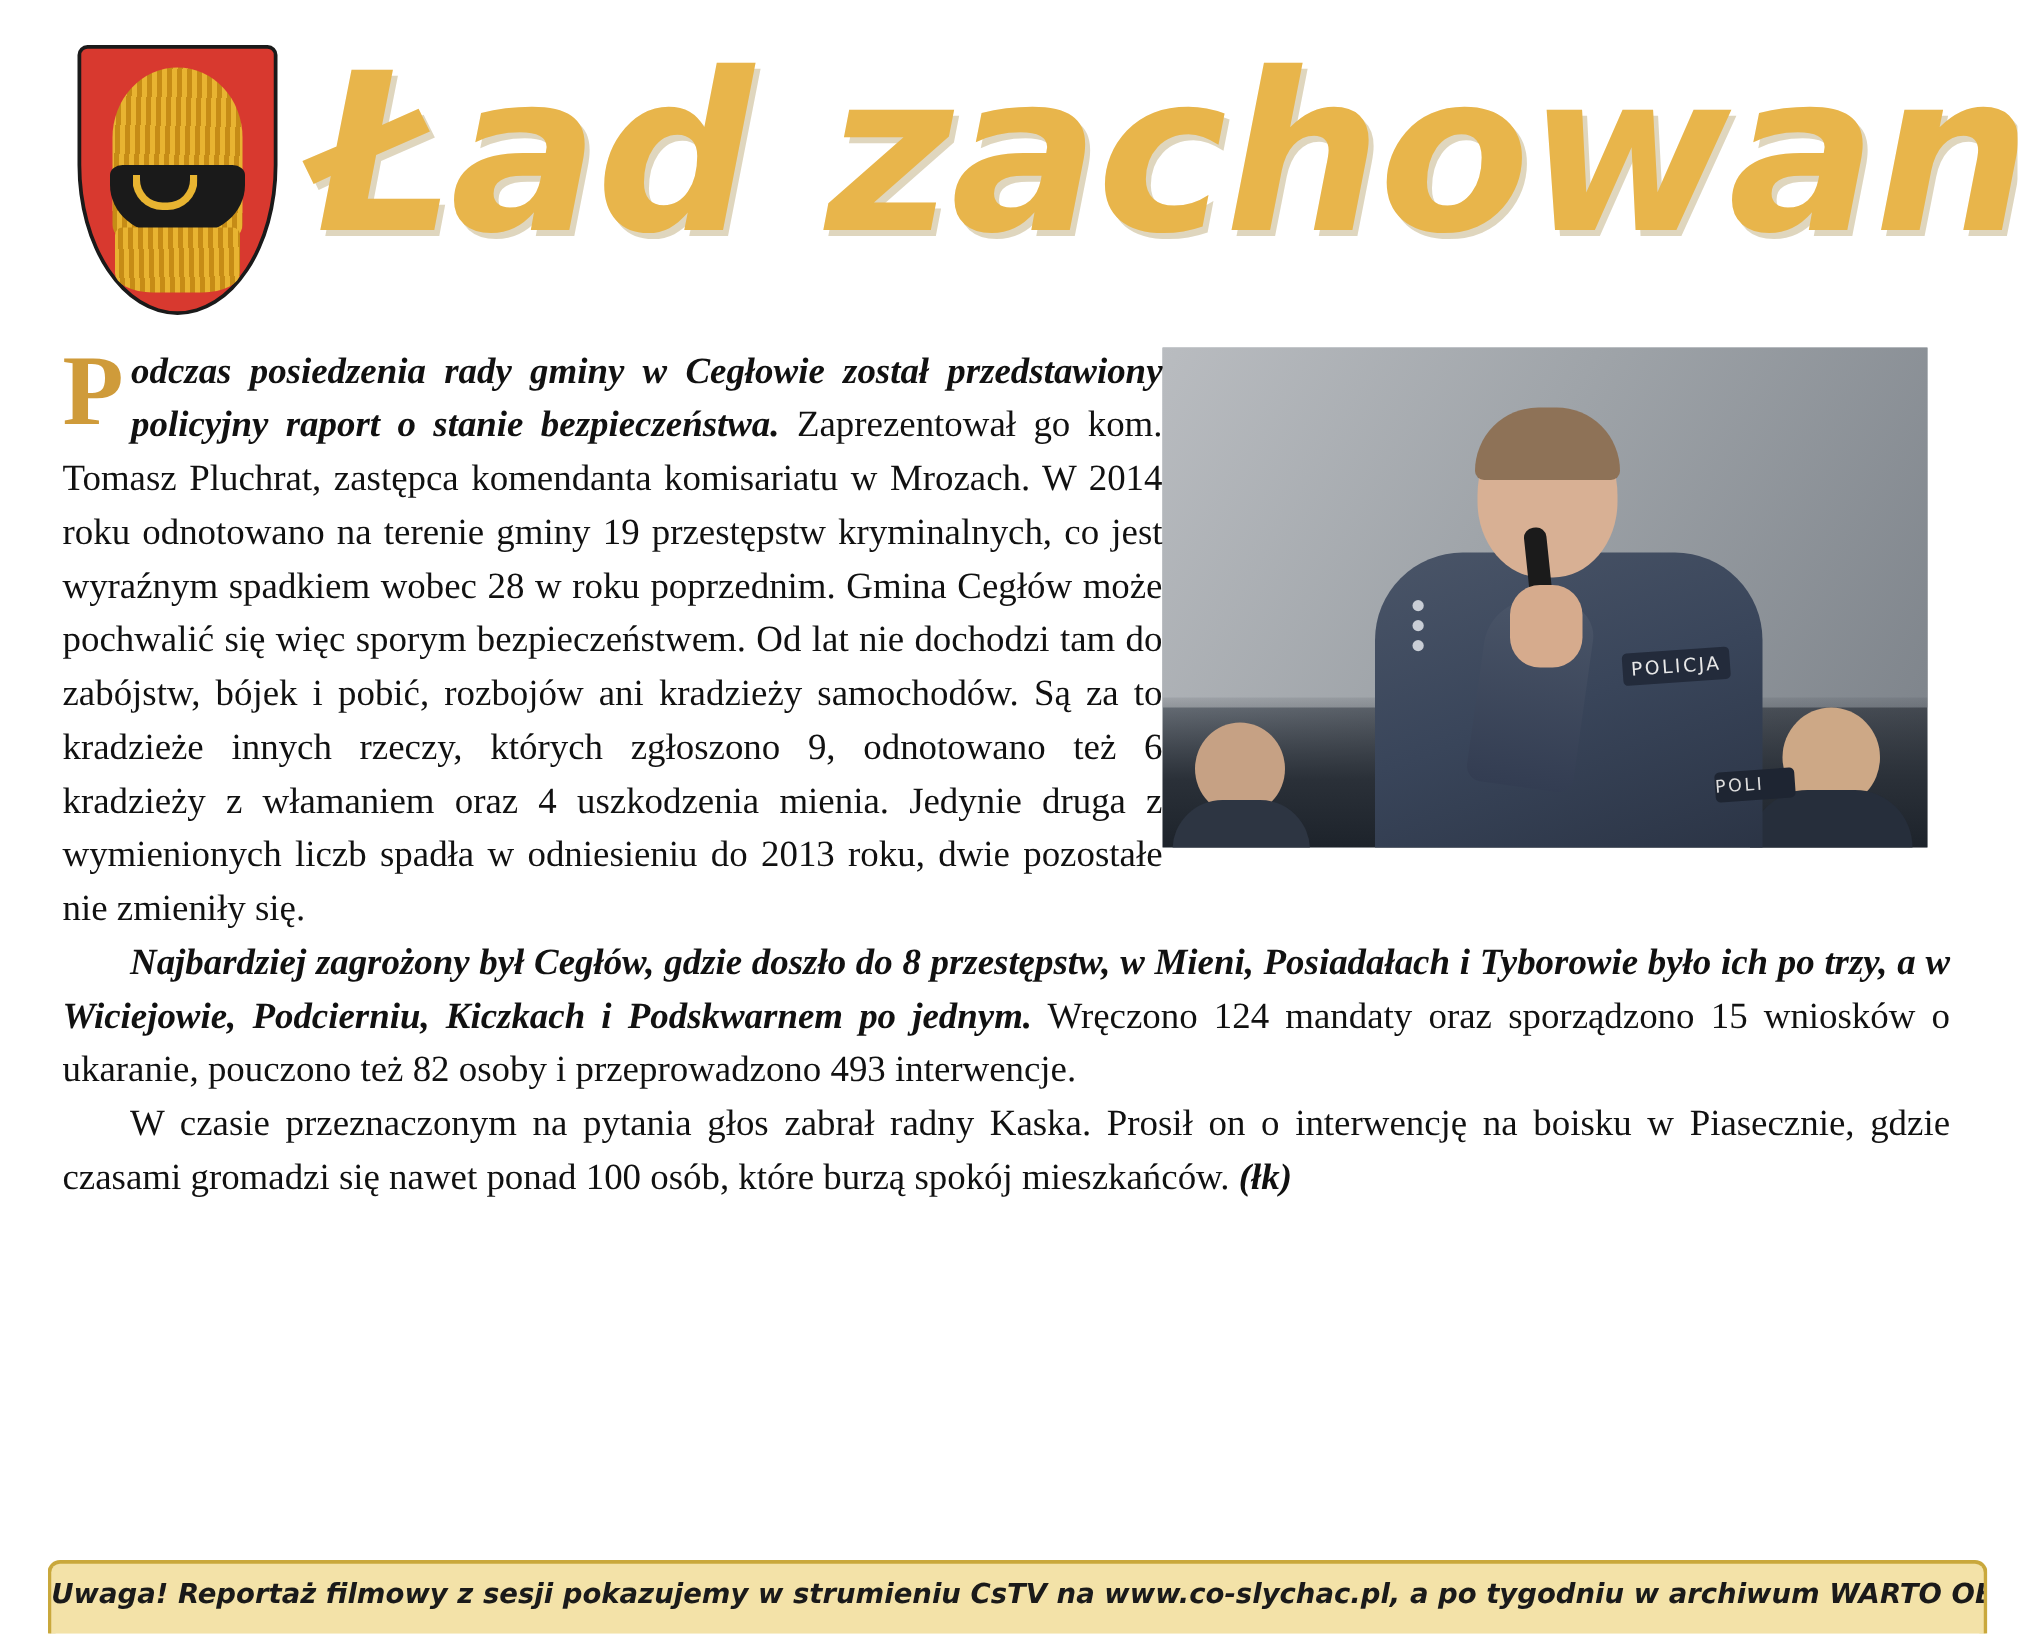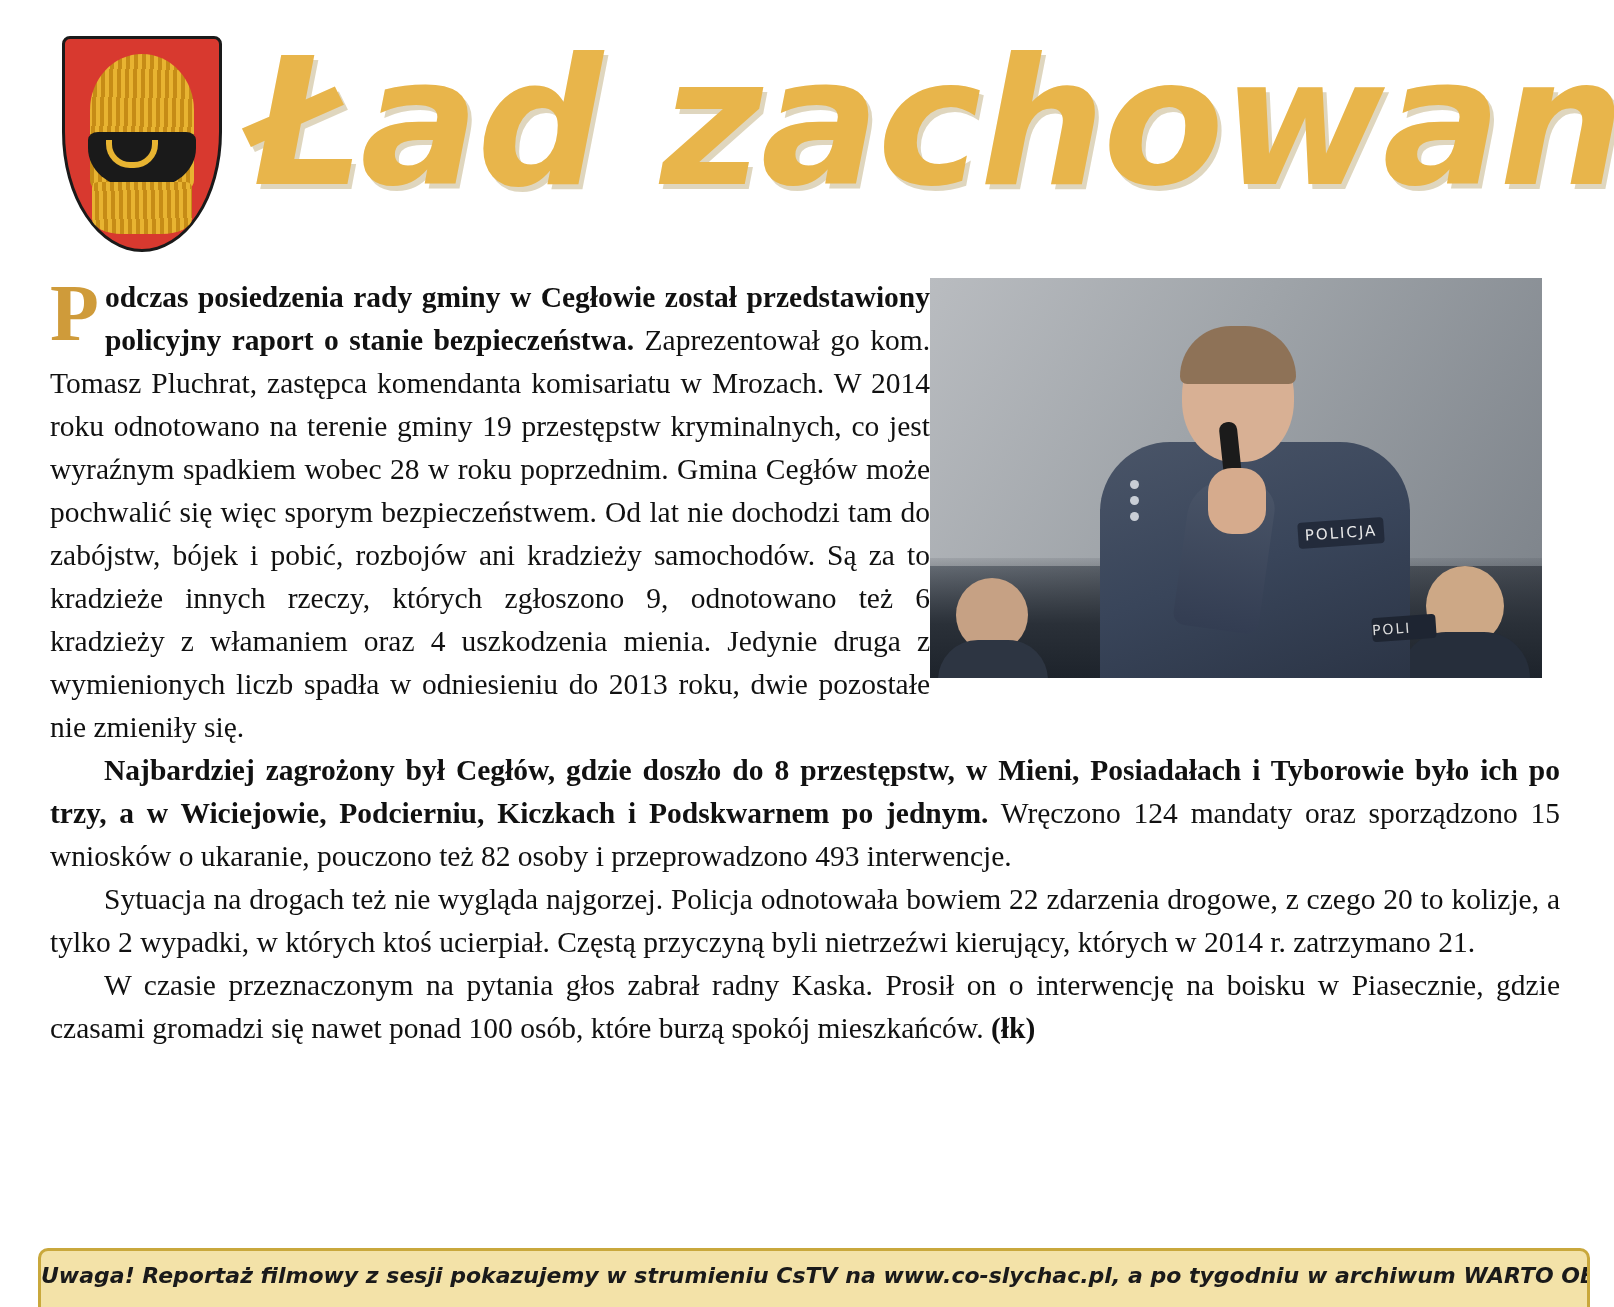--- a/index.html
+++ b/index.html
@@ -284,20 +284,21 @@
     font-family: "Liberation Serif", serif;
     font-weight: bold;
     font-size: 80px;
     line-height: 62px;
     color: #cf9b3a;
     padding: 6px 4px 0 0;
     margin-right: 2px;
   }
   .lead-bold {
     font-weight: bold;
+    font-style: italic;
   }
   p.para {
     margin: 0;
     text-indent: 54px;
     text-align: justify;
   }
   p.first {
     text-indent: 0;
   }
 
@@ -379,21 +380,20 @@
     <div class="photo-float"></div>
 
     <p class="para first">
       <span class="dropcap">P</span><span class="lead-bold">odczas posiedzenia rady gminy w Cegłowie został przedstawiony policyjny raport o stanie bezpieczeństwa.</span><span> Zaprezentował go kom. Tomasz Pluchrat, zastępca komendanta komisariatu w Mrozach. W 2014 roku odnotowano na terenie gminy 19 przestępstw kryminalnych, co jest wyraźnym spadkiem wobec 28 w roku poprzednim. Gmina Cegłów może pochwalić się więc sporym bezpieczeństwem. Od lat nie dochodzi tam do zabójstw, bójek i pobić, rozbojów ani kradzieży samochodów. Są za to kradzieże innych rzeczy, których zgłoszono 9, odnotowano też 6 kradzieży z włamaniem oraz 4 uszkodzenia mienia. Jedynie druga z wymienionych liczb spadła w odniesieniu do 2013 roku, dwie pozostałe nie zmieniły się.</span>
     </p>
 
     <p class="para">
       <span class="lead-bold">Najbardziej zagrożony był Cegłów, gdzie doszło do 8 przestępstw, w Mieni, Posiadałach i Tyborowie było ich po trzy, a w Wiciejowie, Podcierniu, Kiczkach i Podskwarnem po jednym.</span><span> Wręczono 124 mandaty oraz sporządzono 15 wniosków o ukaranie, pouczono też 82 osoby i przeprowadzono 493 interwencje.</span>
     </p>
 
-    <p class="para">Sytuacja na drogach też nie wygląda najgorzej. Policja odnotowała bowiem 22 zdarzenia drogowe, z czego 20 to kolizje, a tylko 2 wypadki, w których ktoś ucierpiał. Częstą przyczyną byli nietrzeźwi kierujący, których w 2014 r. zatrzymano 21.</p>
 
     <p class="para">
       <span>W czasie przeznaczonym na pytania głos zabrał radny Kaska. Prosił on o interwencję na boisku w Piasecznie, gdzie czasami gromadzi się nawet ponad 100 osób, które burzą spokój mieszkańców. </span><span class="lead-bold">(łk)</span>
     </p>
   </div>
 </div>
 
 <div class="footer">
   <div class="footer-text">Uwaga! Reportaż filmowy z sesji pokazujemy w strumieniu CsTV na www.co-slychac.pl, a po tygodniu w archiwum WARTO OBEJRZEĆ</div>
 </div>

